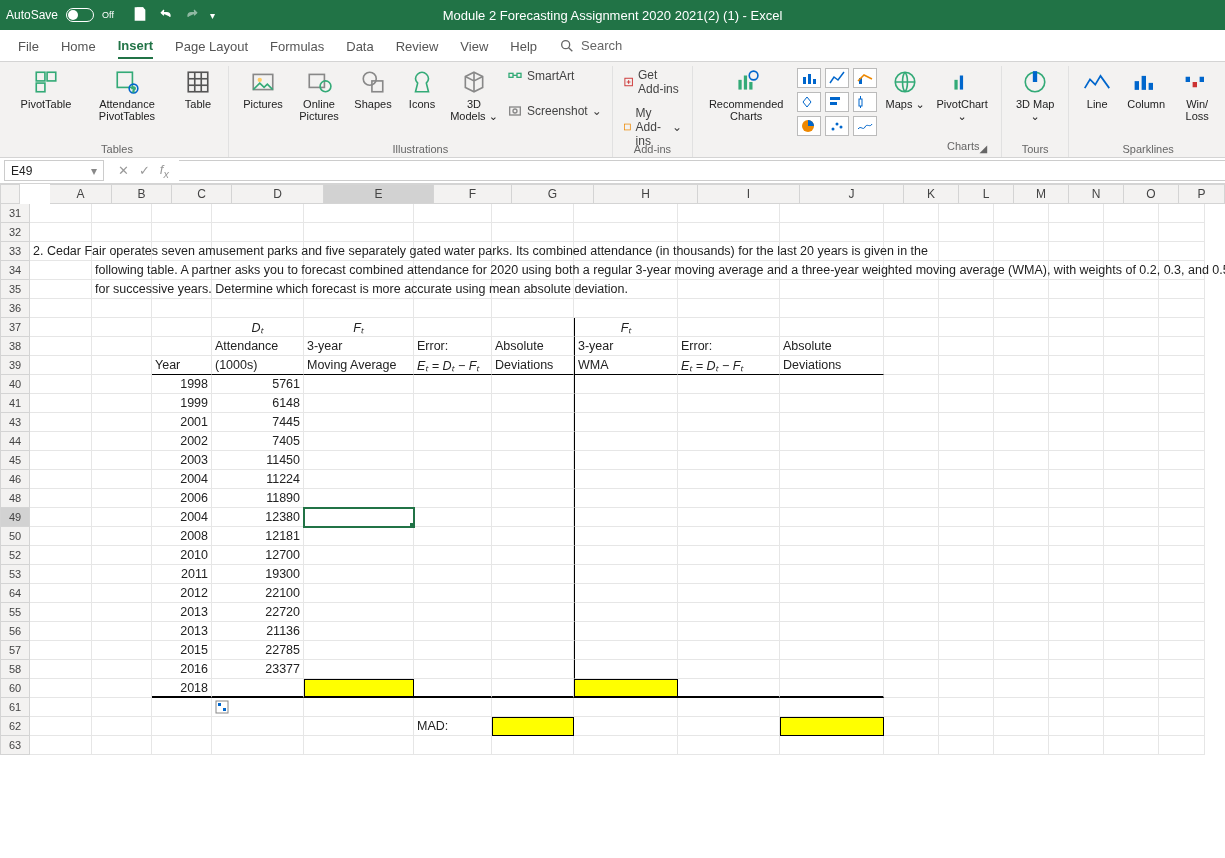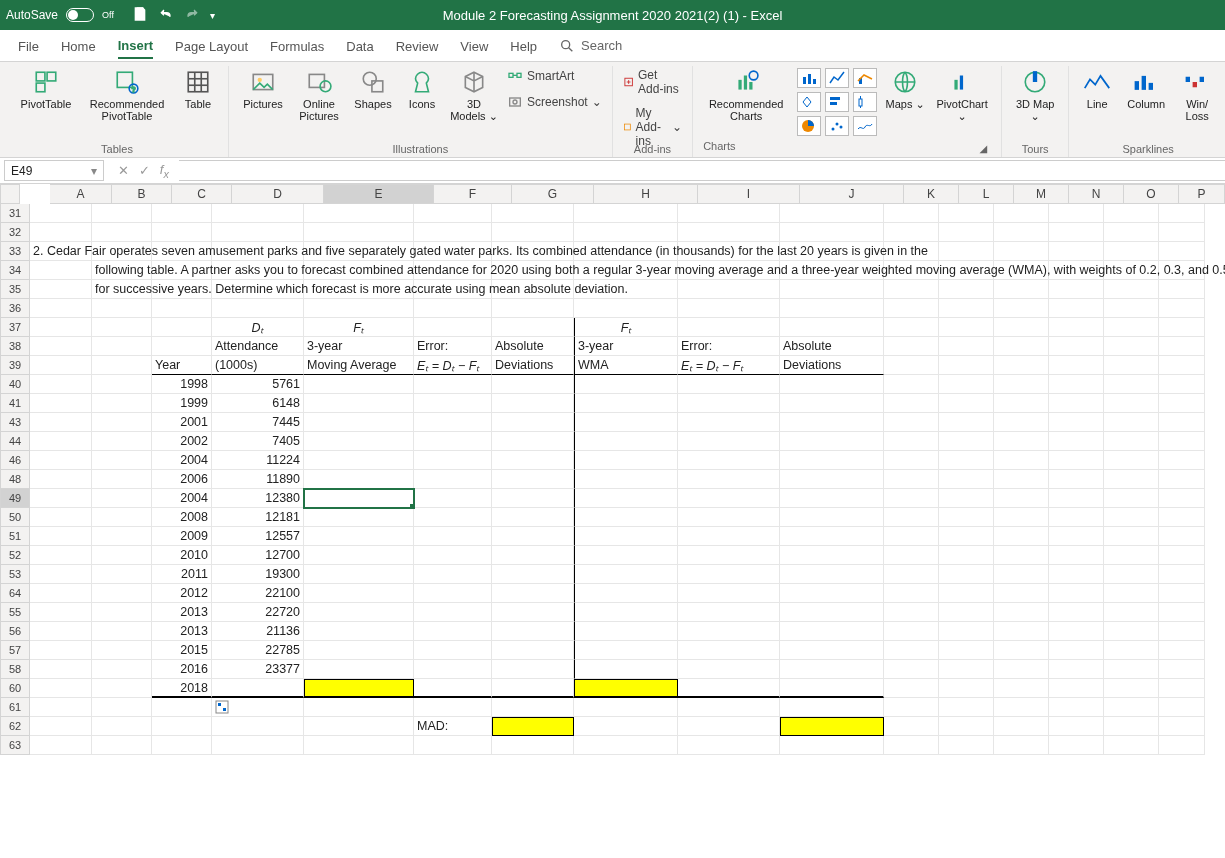--- a/index.html
+++ b/index.html
@@ -17,21 +17,21 @@
   .tab.active { color: #217346; font-weight: 600; border-bottom: 2px solid #217346; }
   .search-wrap { display: flex; align-items: center; gap: 6px; color: #666; }
   .ribbon { height: 96px; background: #f3f2f1; border-bottom: 1px solid #d4d4d4; display: flex; padding: 4px 6px 0; overflow: hidden; }
   .group { display: flex; flex-direction: column; align-items: center; padding: 2px 10px 0; border-right: 1px solid #e1e1e1; }
   .group:last-child { border-right: none; }
   .group-content { display: flex; gap: 8px; align-items: flex-start; height: 72px; }
   .group-label { font-size: 11px; color: #666; margin-top: auto; margin-bottom: 2px; }
   .big-btn { display: flex; flex-direction: column; align-items: center; width: 60px; cursor: pointer; gap: 2px; }
   .big-btn .lbl { font-size: 11px; text-align: center; line-height: 1.1; }
   .icon-box { width: 28px; height: 28px; display: flex; align-items: center; justify-content: center; }
-  .mini-list { display: flex; flex-direction: column; gap: 10px; font-size: 12px; }
+  .mini-list { display: flex; flex-direction: column; gap: 19px; font-size: 12px; }
   .mini-item { display: flex; align-items: center; gap: 4px; cursor: pointer; color: #444; }
   .gallery { display: grid; grid-template-columns: repeat(3, 24px); gap: 4px; }
   .chart-sw { width: 24px; height: 20px; border: 1px solid #bbb; background: #fff; cursor: pointer; display: flex; align-items: center; justify-content: center; }
   .dialog-launcher { font-size: 10px; color: #666; align-self: flex-end; margin-right: 4px; }
   .formula-bar { height: 26px; display: flex; align-items: stretch; border-bottom: 1px solid #d4d4d4; }
   .namebox { width: 100px; border: 1px solid #ccc; margin: 2px 4px; display: flex; align-items: center; padding: 0 6px; font-size: 12px; }
   .namebox .dd { margin-left: auto; color: #888; }
   .fb-btns { display: flex; align-items: center; gap: 10px; padding: 0 10px; color: #999; }
   .fb-input { flex: 1; border-top: 1px solid #ccc; border-bottom: 1px solid #ccc; margin: 2px 0; }
   
@@ -119,21 +119,21 @@
         <span class="lbl">PivotTable</span>
       </div>
       <div class="big-btn" style="width:86px">
         <div class="icon-box">
             <svg viewBox="0 0 24 24" width="26" height="26" fill="none" stroke="#3a7" stroke-width="1.5">
               <rect x="3" y="3" width="14" height="14"></rect>
               <circle cx="18" cy="18" r="4" stroke="#06c"></circle>
               <text x="18" y="21" font-size="6" fill="#06c" text-anchor="middle">?</text>
             </svg>
           </div>
-        <span class="lbl">Recommended PivotTable</span>
+        <span class="lbl">Attendance PivotTables</span>
       </div>
       <div class="big-btn" style="width:40px">
         <div class="icon-box">
             <svg viewBox="0 0 24 24" width="26" height="26" fill="none" stroke="#555" stroke-width="1.5">
               <rect x="3" y="3" width="18" height="18"></rect>
               <line x1="3" y1="9" x2="21" y2="9"></line>
               <line x1="3" y1="15" x2="21" y2="15"></line>
               <line x1="9" y1="3" x2="9" y2="21"></line>
               <line x1="15" y1="3" x2="15" y2="21"></line>
             </svg>
@@ -310,21 +310,21 @@
         <div class="icon-box">
             <svg viewBox="0 0 24 24" width="26" height="26" fill="none" stroke="#555" stroke-width="1.5">
               <rect x="5" y="10" width="3" height="9" fill="#3a7" stroke="none"></rect>
               <rect x="10" y="6" width="3" height="13" fill="#06c" stroke="none"></rect>
             </svg>
           </div>
         <span class="lbl"><span>PivotChart</span> ⌄</span>
       </div>
     </div>
     <div style="display:flex;width:100%;align-items:center;">
-        <div class="group-label" style="flex:1;text-align:left">Charts</div>
+        <div class="group-label" style="flex:1;text-align:right">Charts</div>
         <span class="dialog-launcher">◢</span>
       </div>
   </div>
 
   <div class="group">
     <div class="group-content">
       <div class="big-btn" style="width:46px">
         <div class="icon-box">
             <svg viewBox="0 0 24 24" width="26" height="26" fill="none" stroke="#3a7" stroke-width="1.5">
               <circle cx="12" cy="12" r="9"></circle>
@@ -650,20 +650,39 @@
         <div class="cell" style="width: 102px;"></div>
         <div class="cell" style="width: 104px;"></div>
         <div class="cell" style="width: 55px;"></div>
         <div class="cell" style="width: 55px;"></div>
         <div class="cell" style="width: 55px;"></div>
         <div class="cell" style="width: 55px;"></div>
         <div class="cell" style="width: 55px;"></div>
         <div class="cell" style="width: 46px;"></div>
       </div>
       <div class="row">
+        <div class="row-h">45</div>
+        <div class="cell" style="width: 62px;"></div>
+        <div class="cell" style="width: 60px;"></div>
+        <div class="cell right" style="width: 60px;">2003</div>
+        <div class="cell right" style="width: 92px;">11450</div>
+        <div class="cell" style="width: 110px;"></div>
+        <div class="cell" style="width: 78px;"></div>
+        <div class="cell" style="width: 82px;"></div>
+        <div class="cell bl" style="width: 104px;"></div>
+        <div class="cell" style="width: 102px;"></div>
+        <div class="cell" style="width: 104px;"></div>
+        <div class="cell" style="width: 55px;"></div>
+        <div class="cell" style="width: 55px;"></div>
+        <div class="cell" style="width: 55px;"></div>
+        <div class="cell" style="width: 55px;"></div>
+        <div class="cell" style="width: 55px;"></div>
+        <div class="cell" style="width: 46px;"></div>
+      </div>
+      <div class="row">
         <div class="row-h">46</div>
         <div class="cell" style="width: 62px;"></div>
         <div class="cell" style="width: 60px;"></div>
         <div class="cell right" style="width: 60px;">2004</div>
         <div class="cell right" style="width: 92px;">11224</div>
         <div class="cell" style="width: 110px;"></div>
         <div class="cell" style="width: 78px;"></div>
         <div class="cell" style="width: 82px;"></div>
         <div class="cell bl" style="width: 104px;"></div>
         <div class="cell" style="width: 102px;"></div>
@@ -712,39 +731,20 @@
         <div class="cell" style="width: 55px;"></div>
         <div class="cell" style="width: 55px;"></div>
         <div class="cell" style="width: 46px;"></div>
       </div>
       <div class="row">
         <div class="row-h">50</div>
         <div class="cell" style="width: 62px;"></div>
         <div class="cell" style="width: 60px;"></div>
         <div class="cell right" style="width: 60px;">2008</div>
         <div class="cell right" style="width: 92px;">12181</div>
-        <div class="cell" style="width: 110px;"></div>
-        <div class="cell" style="width: 78px;"></div>
-        <div class="cell" style="width: 82px;"></div>
-        <div class="cell bl" style="width: 104px;"></div>
-        <div class="cell" style="width: 102px;"></div>
-        <div class="cell" style="width: 104px;"></div>
-        <div class="cell" style="width: 55px;"></div>
-        <div class="cell" style="width: 55px;"></div>
-        <div class="cell" style="width: 55px;"></div>
-        <div class="cell" style="width: 55px;"></div>
-        <div class="cell" style="width: 55px;"></div>
-        <div class="cell" style="width: 46px;"></div>
-      </div>
-      <div class="row">
-        <div class="row-h">51</div>
-        <div class="cell" style="width: 62px;"></div>
-        <div class="cell" style="width: 60px;"></div>
-        <div class="cell right" style="width: 60px;">2009</div>
-        <div class="cell right" style="width: 92px;">12557</div>
         <div class="cell" style="width: 110px;"></div>
         <div class="cell" style="width: 78px;"></div>
         <div class="cell" style="width: 82px;"></div>
         <div class="cell bl" style="width: 104px;"></div>
         <div class="cell" style="width: 102px;"></div>
         <div class="cell" style="width: 104px;"></div>
         <div class="cell" style="width: 55px;"></div>
         <div class="cell" style="width: 55px;"></div>
         <div class="cell" style="width: 55px;"></div>
         <div class="cell" style="width: 55px;"></div>

